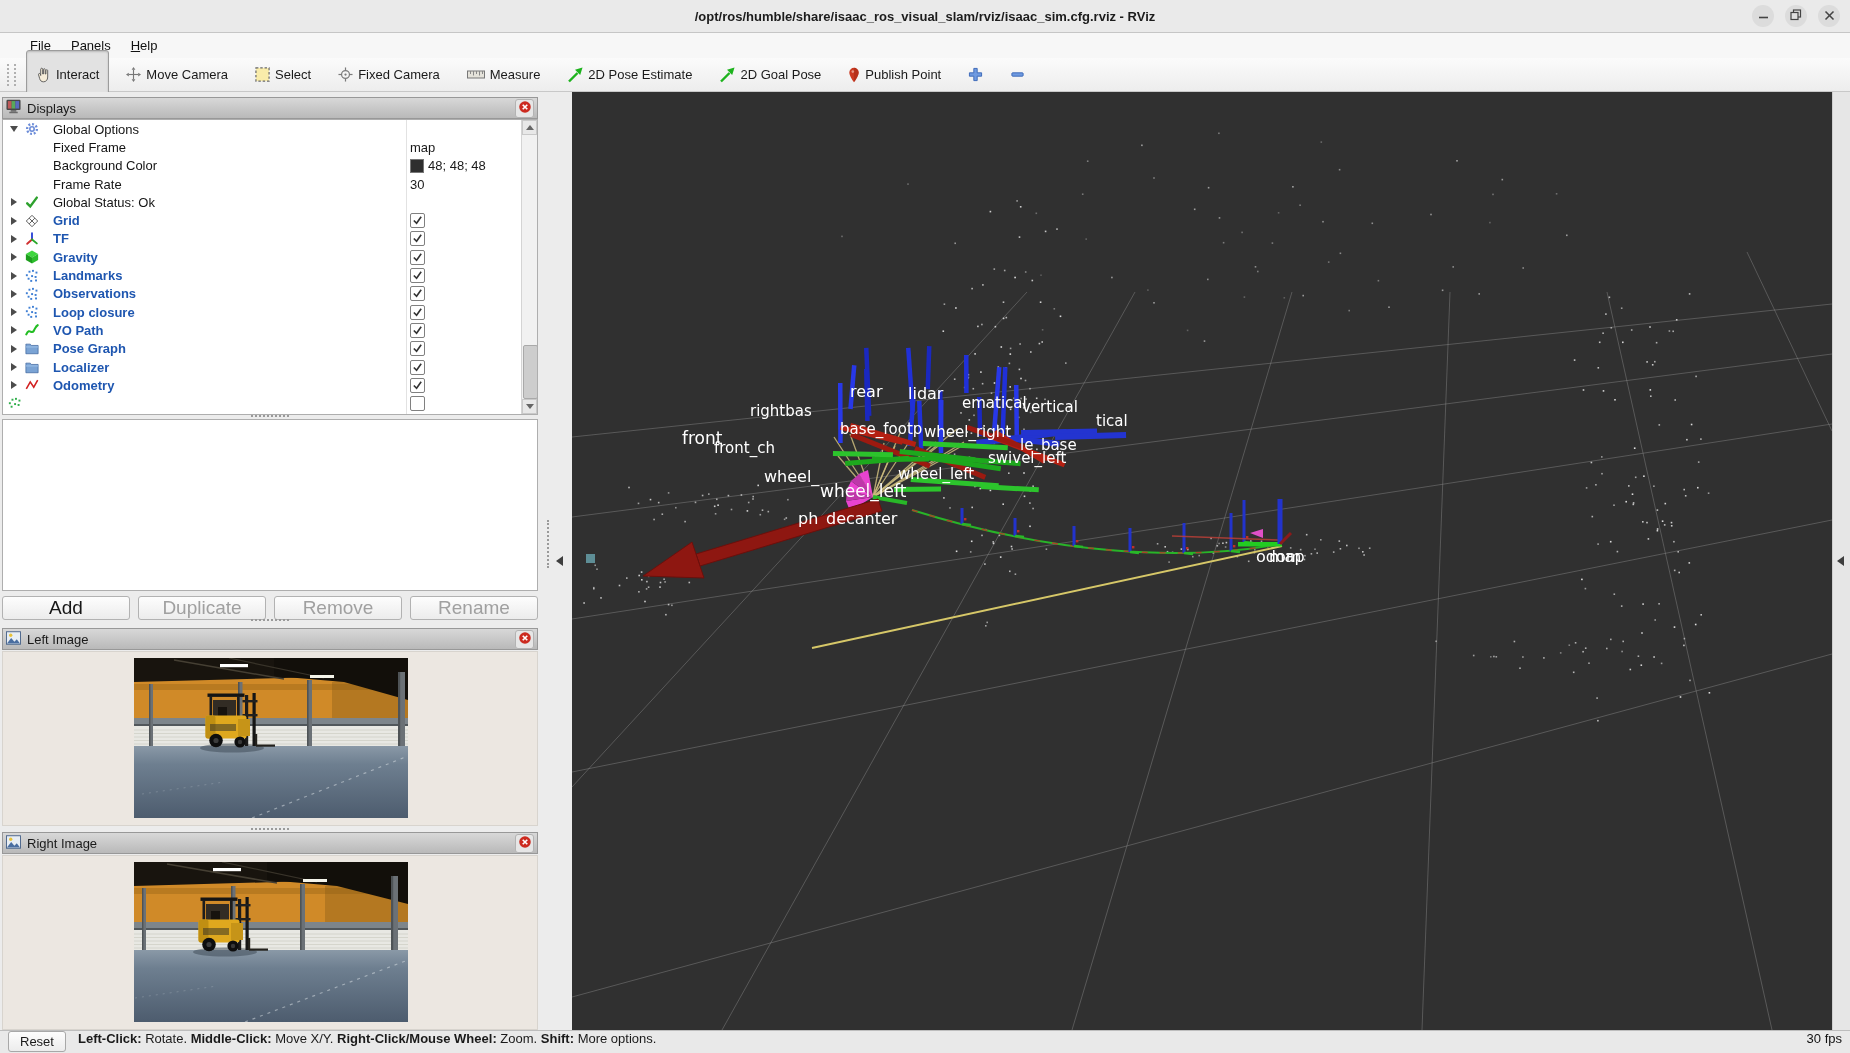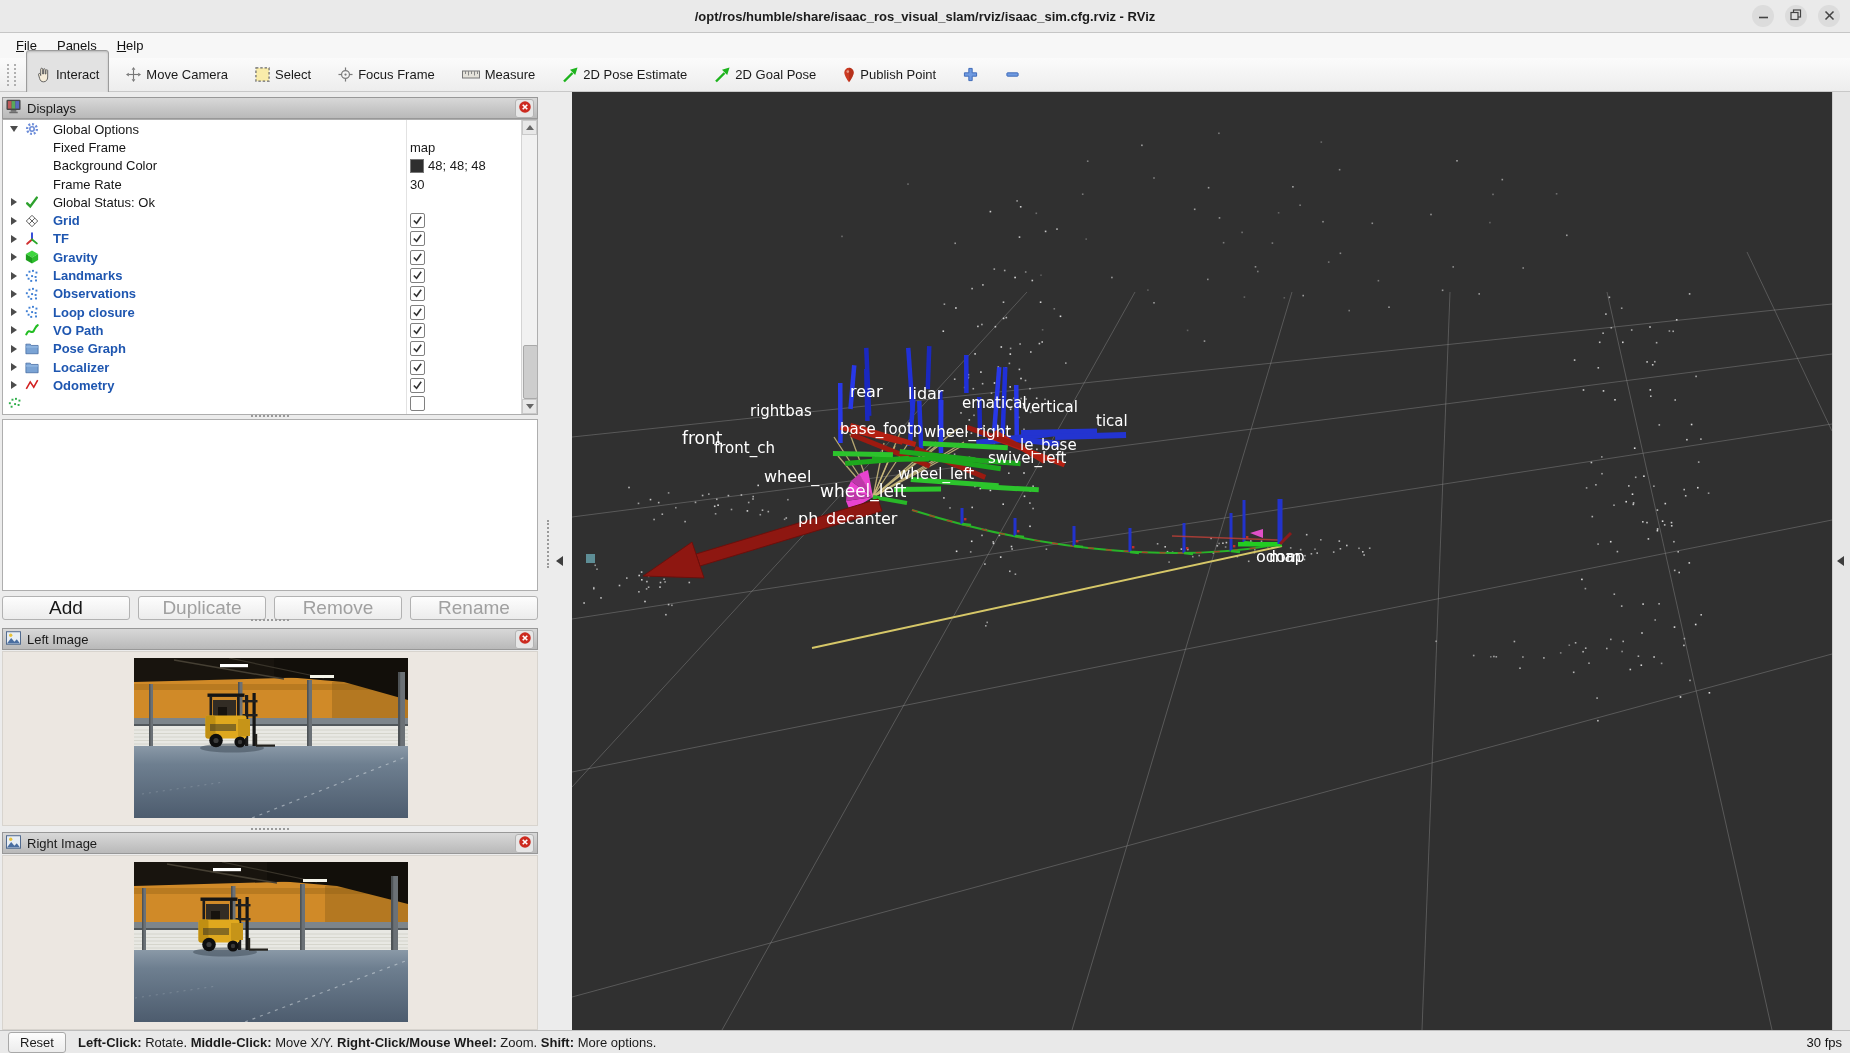--- a/index.html
+++ b/index.html
@@ -6,21 +6,21 @@
   body{width:1850px;height:1053px;position:relative;overflow:hidden;
        font-family:"Liberation Sans","DejaVu Sans",sans-serif;background:#ececec;font-size:13px;color:#1a1a1a}
   
   #titlebar{position:absolute;top:0;left:0;width:1850px;height:32px;background:#eaeaea;
             border-bottom:1px solid #c6c6c6;display:flex;align-items:center;justify-content:center}
   #title-text{font-weight:bold;font-size:13px;color:#1c1c1c}
   #win-controls{position:absolute;right:10px;top:5px;display:flex;gap:11px}
   .winbtn{width:22px;height:22px;border-radius:50%;background:#dcdcdc;display:flex;align-items:center;justify-content:center}
   
   #menubar{position:absolute;top:33px;left:0;width:1850px;height:25px;background:#f7f7f7;
-           display:flex;align-items:center;padding-left:6px;box-sizing:border-box}
+           display:flex;align-items:center;padding-left:20px;box-sizing:border-box}
   .menu-item{padding:3px 10px;color:#111}
   
   #toolbar{position:absolute;top:58px;left:0;width:1850px;height:34px;background:linear-gradient(#fbfbfb,#ededed);
            border-bottom:1px solid #c8c8c8;display:flex;align-items:center;padding-left:4px;box-sizing:border-box;gap:7px}
   .tb-handle{width:5px;height:22px;border-left:2px dotted #b0b0b0;border-right:2px dotted #b0b0b0;margin:0 3px}
   .tool{display:flex;align-items:center;gap:5px;padding:16px 9px;border:1px solid transparent;border-radius:3px;white-space:nowrap}
   .tool.active{background:#e2e2e2;border-color:#9c9c9c;box-shadow:inset 0 1px 2px rgba(0,0,0,.18)}
   .tool .icon{display:flex}
   
   #main{position:absolute;top:92px;left:0;width:1850px;height:928px}
@@ -62,21 +62,21 @@
   .cam-img{position:absolute;left:131px;top:6px;width:274px;height:160px}
   
   #left-split{position:absolute;left:540px;top:0;width:32px;height:938px;background:#ececec}
   #left-split .vdots{position:absolute;left:7px;top:428px;height:48px;border-left:2px dotted #9a9a9a}
   #left-split .tri-left{position:absolute;left:16px;top:464px}
   #viewport{position:absolute;left:572px;top:0;width:1260px;height:938px;background:#303030}
   #right-split{position:absolute;left:1832px;top:0;width:18px;height:938px;background:#e6e6e6;border-left:1px solid #cfcfcf;box-sizing:border-box}
   #right-split .tri-left{position:absolute;left:4px;top:464px}
   
   #statusbar{position:absolute;top:1030px;left:0;width:1850px;height:23px;background:#e9e9e9;border-top:1px solid #bdbdbd;
-             box-sizing:border-box;display:flex;align-items:center;padding:0 8px;gap:12px;font-size:13px}
+             box-sizing:border-box;display:flex;align-items:flex-start;padding:0 8px;gap:12px;font-size:13px}
   #reset-btn{height:19px;padding:0 11px;border:1px solid #a8a8a8;border-radius:3px;background:linear-gradient(#fdfdfd,#ececec);
              display:flex;align-items:center;font-size:13px}
   #fps{margin-left:auto;color:#111}
 </style>
 </head>
 <body>
 
 <div id="titlebar">
   <span id="title-text">/opt/ros/humble/share/isaac_ros_visual_slam/rviz/isaac_sim.cfg.rviz - RViz</span>
   <div id="win-controls">
@@ -148,21 +148,21 @@
           <circle cx="8" cy="8" r="4.2" fill="none" stroke="#7a7a7a" stroke-width="1.3"></circle>
           <circle cx="8" cy="8" r="1.2" fill="#7a7a7a"></circle>
           <g stroke="#7a7a7a" stroke-width="1.3">
             <line x1="8" y1="0.5" x2="8" y2="3.5"></line>
             <line x1="8" y1="12.5" x2="8" y2="15.5"></line>
             <line x1="0.5" y1="8" x2="3.5" y2="8"></line>
             <line x1="12.5" y1="8" x2="15.5" y2="8"></line>
           </g>
         </svg>
       </span>
-      <span>Focus Frame</span>
+      <span>Fixed Camera</span>
     </div>
     <div class="tool">
       <span class="icon">
         <svg width="18" height="11" viewBox="0 0 18 11">
           <rect x="0.5" y="2" width="17" height="7" fill="#e4e2da" stroke="#777"></rect>
           <g stroke="#888" stroke-width="1">
             <line x1="3.5" y1="2" x2="3.5" y2="5"></line>
             <line x1="6.5" y1="2" x2="6.5" y2="6.5"></line>
             <line x1="9.5" y1="2" x2="9.5" y2="5"></line>
             <line x1="12.5" y1="2" x2="12.5" y2="6.5"></line>

